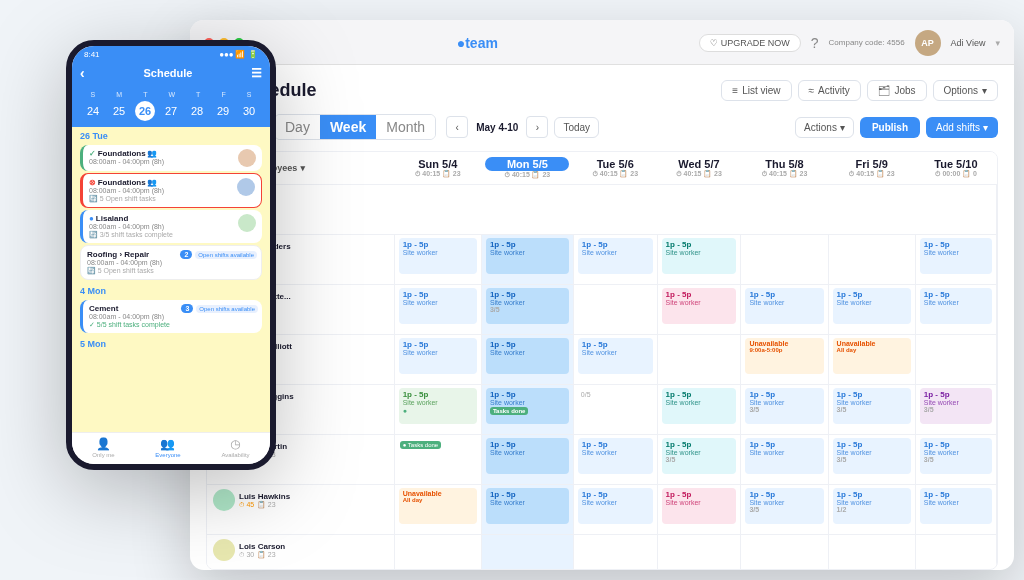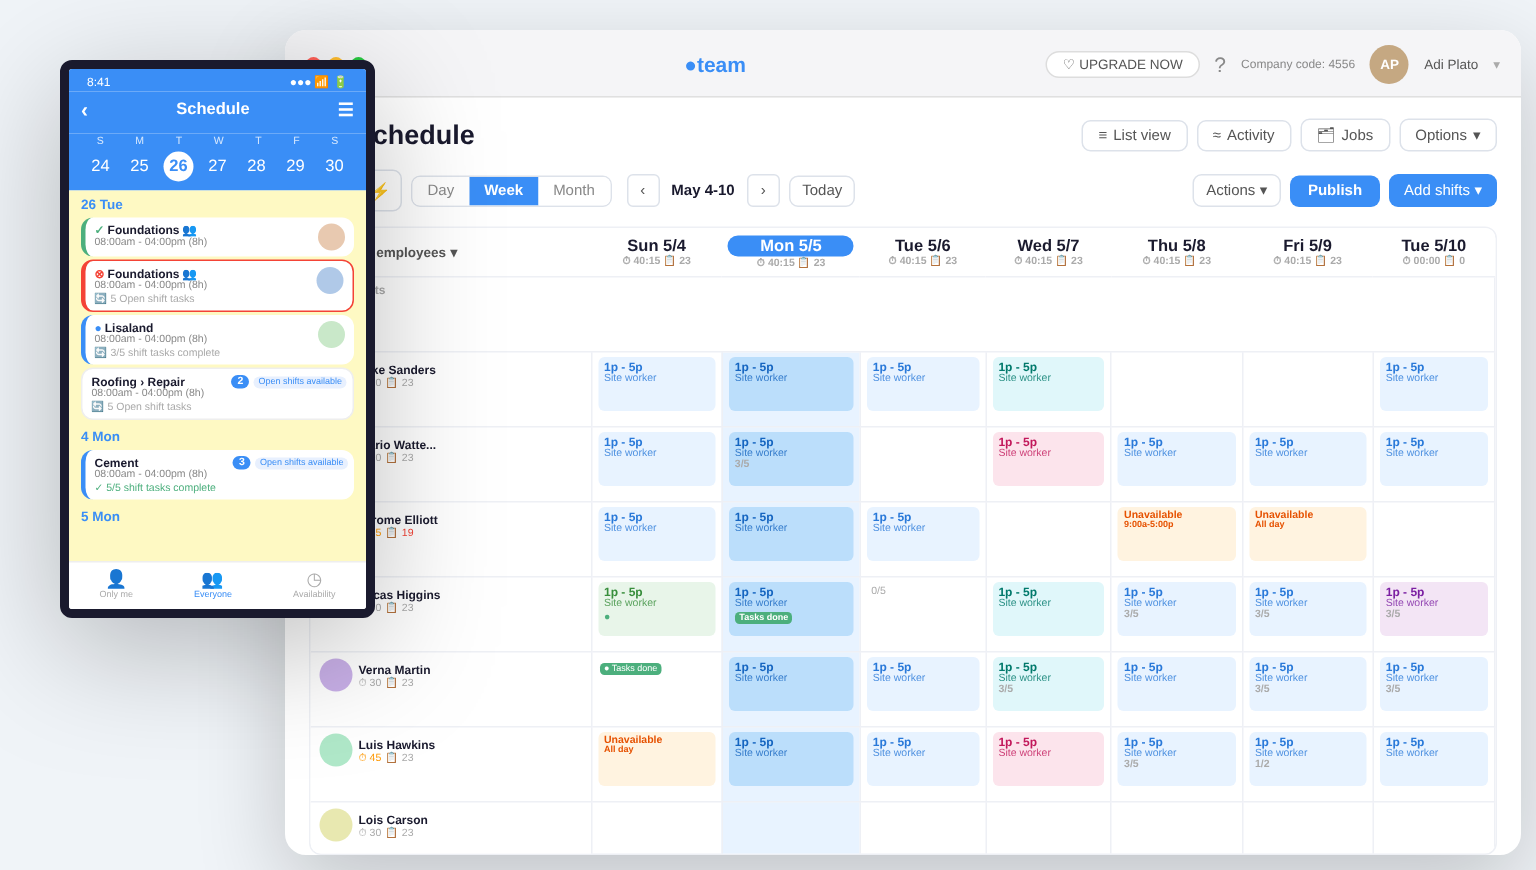--- a/index.html
+++ b/index.html
@@ -20,26 +20,27 @@
       position: absolute;
       left: 40px;
       top: 40px;
       width: 210px;
       height: 430px;
       z-index: 10;
       filter: drop-shadow(0 20px 40px rgba(0,0,0,0.25));
     }
     .phone {
       width: 210px;
-      height: 372px;
-      background: #fff;
-      border-radius: 8px;
+      height: 430px;
+      background: #fff;
+      border-radius: 28px;
       overflow: hidden;
       border: 6px solid #1a1a2e;
       position: relative;
+      margin-left: 26px;
     }
     .phone-status-bar {
       background: #3a8ef6;
       color: #fff;
       font-size: 8px;
       padding: 4px 12px 2px;
       display: flex;
       justify-content: space-between;
       align-items: center;
     }
@@ -351,21 +352,21 @@
       font-size: 11px;
     }
     .view-tabs {
       display: flex;
       border: 1px solid #dde2ea;
       border-radius: 6px;
       overflow: hidden;
     }
     .view-tab {
       padding: 4px 10px;
-      font-size: 10px;
+      font-size: 14px;
       cursor: pointer;
       color: #888;
       background: #fff;
     }
     .view-tab.active {
       background: #3a8ef6;
       color: #fff;
       font-weight: 600;
     }
     .date-nav {
@@ -690,21 +691,21 @@
     <div class="window-title-right">
       <button class="btn-upgrade">
         <span>♡</span>
         <span>UPGRADE NOW</span>
       </button>
       <span style="font-size:14px;cursor:pointer;color:#888">?</span>
       <div class="company-code">
         <span>Company code: 4556</span>
       </div>
       <div class="user-avatar">AP</div>
-      <span style="font-size:9px;color:#555">Adi Plato</span>
+      <span style="font-size:9px;color:#555">Adi View</span>
       <span style="font-size:9px;color:#aaa">▾</span>
     </div>
   </div>
 
   <div class="app-content">
 
     <div class="page-header">
       <div class="page-title">
         <span class="page-title-icon">📅</span>
         <span>Schedule</span>

